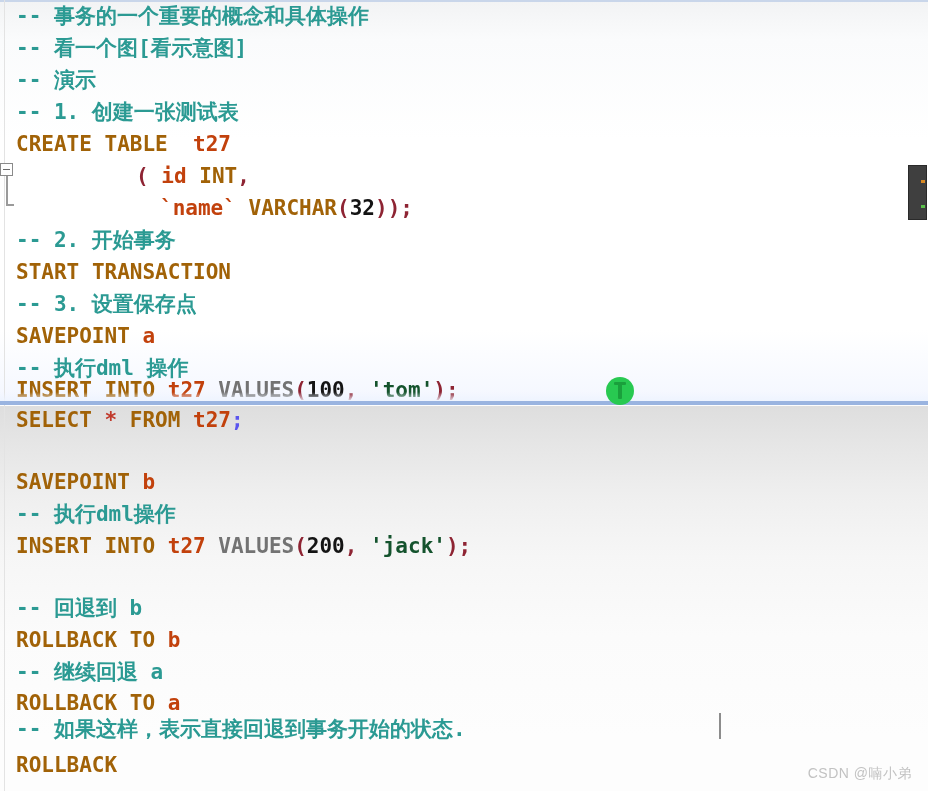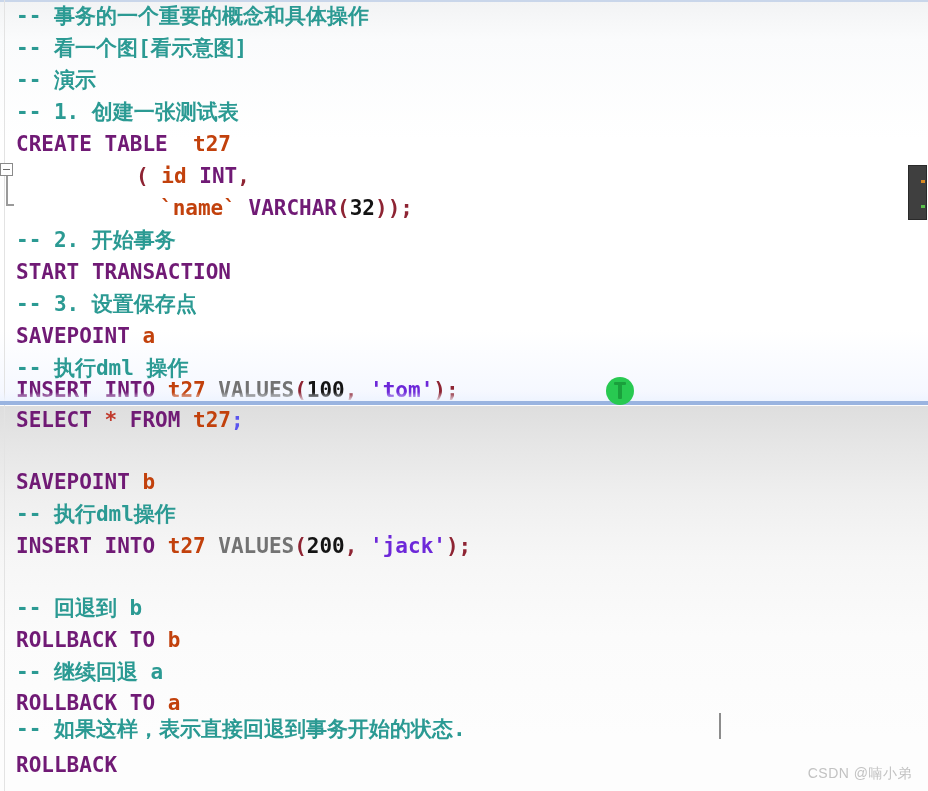--- a/index.html
+++ b/index.html
@@ -100,26 +100,26 @@
     position: absolute;
     left: 16px;
     height: 32px;
     white-space: pre;
     font-family: "DejaVu Sans Mono", "Liberation Mono", monospace;
     font-weight: bold;
     font-size: 21px;
     line-height: 32px;
   }
   .cmt   { color: #2b9a93; }
-  .kw    { color: #701a75; }
+  .kw    { color: #a16207; }
   .ident { color: #c2410c; }
   .func  { color: #737373; }
   .paren { color: #8e2433; }
   .num   { color: #141414; text-align: center; }
-  .str   { color: #6d28d9; }
+  .str   { color: #14532d; }
   .op    { color: #c0392b; }
   .punct { color: #5a55ee; }
 
   
   .exec-badge {
     position: absolute;
     left: 606px; top: 377px;
     width: 28px; height: 28px;
     border-radius: 50%;
     background: #28c951;

